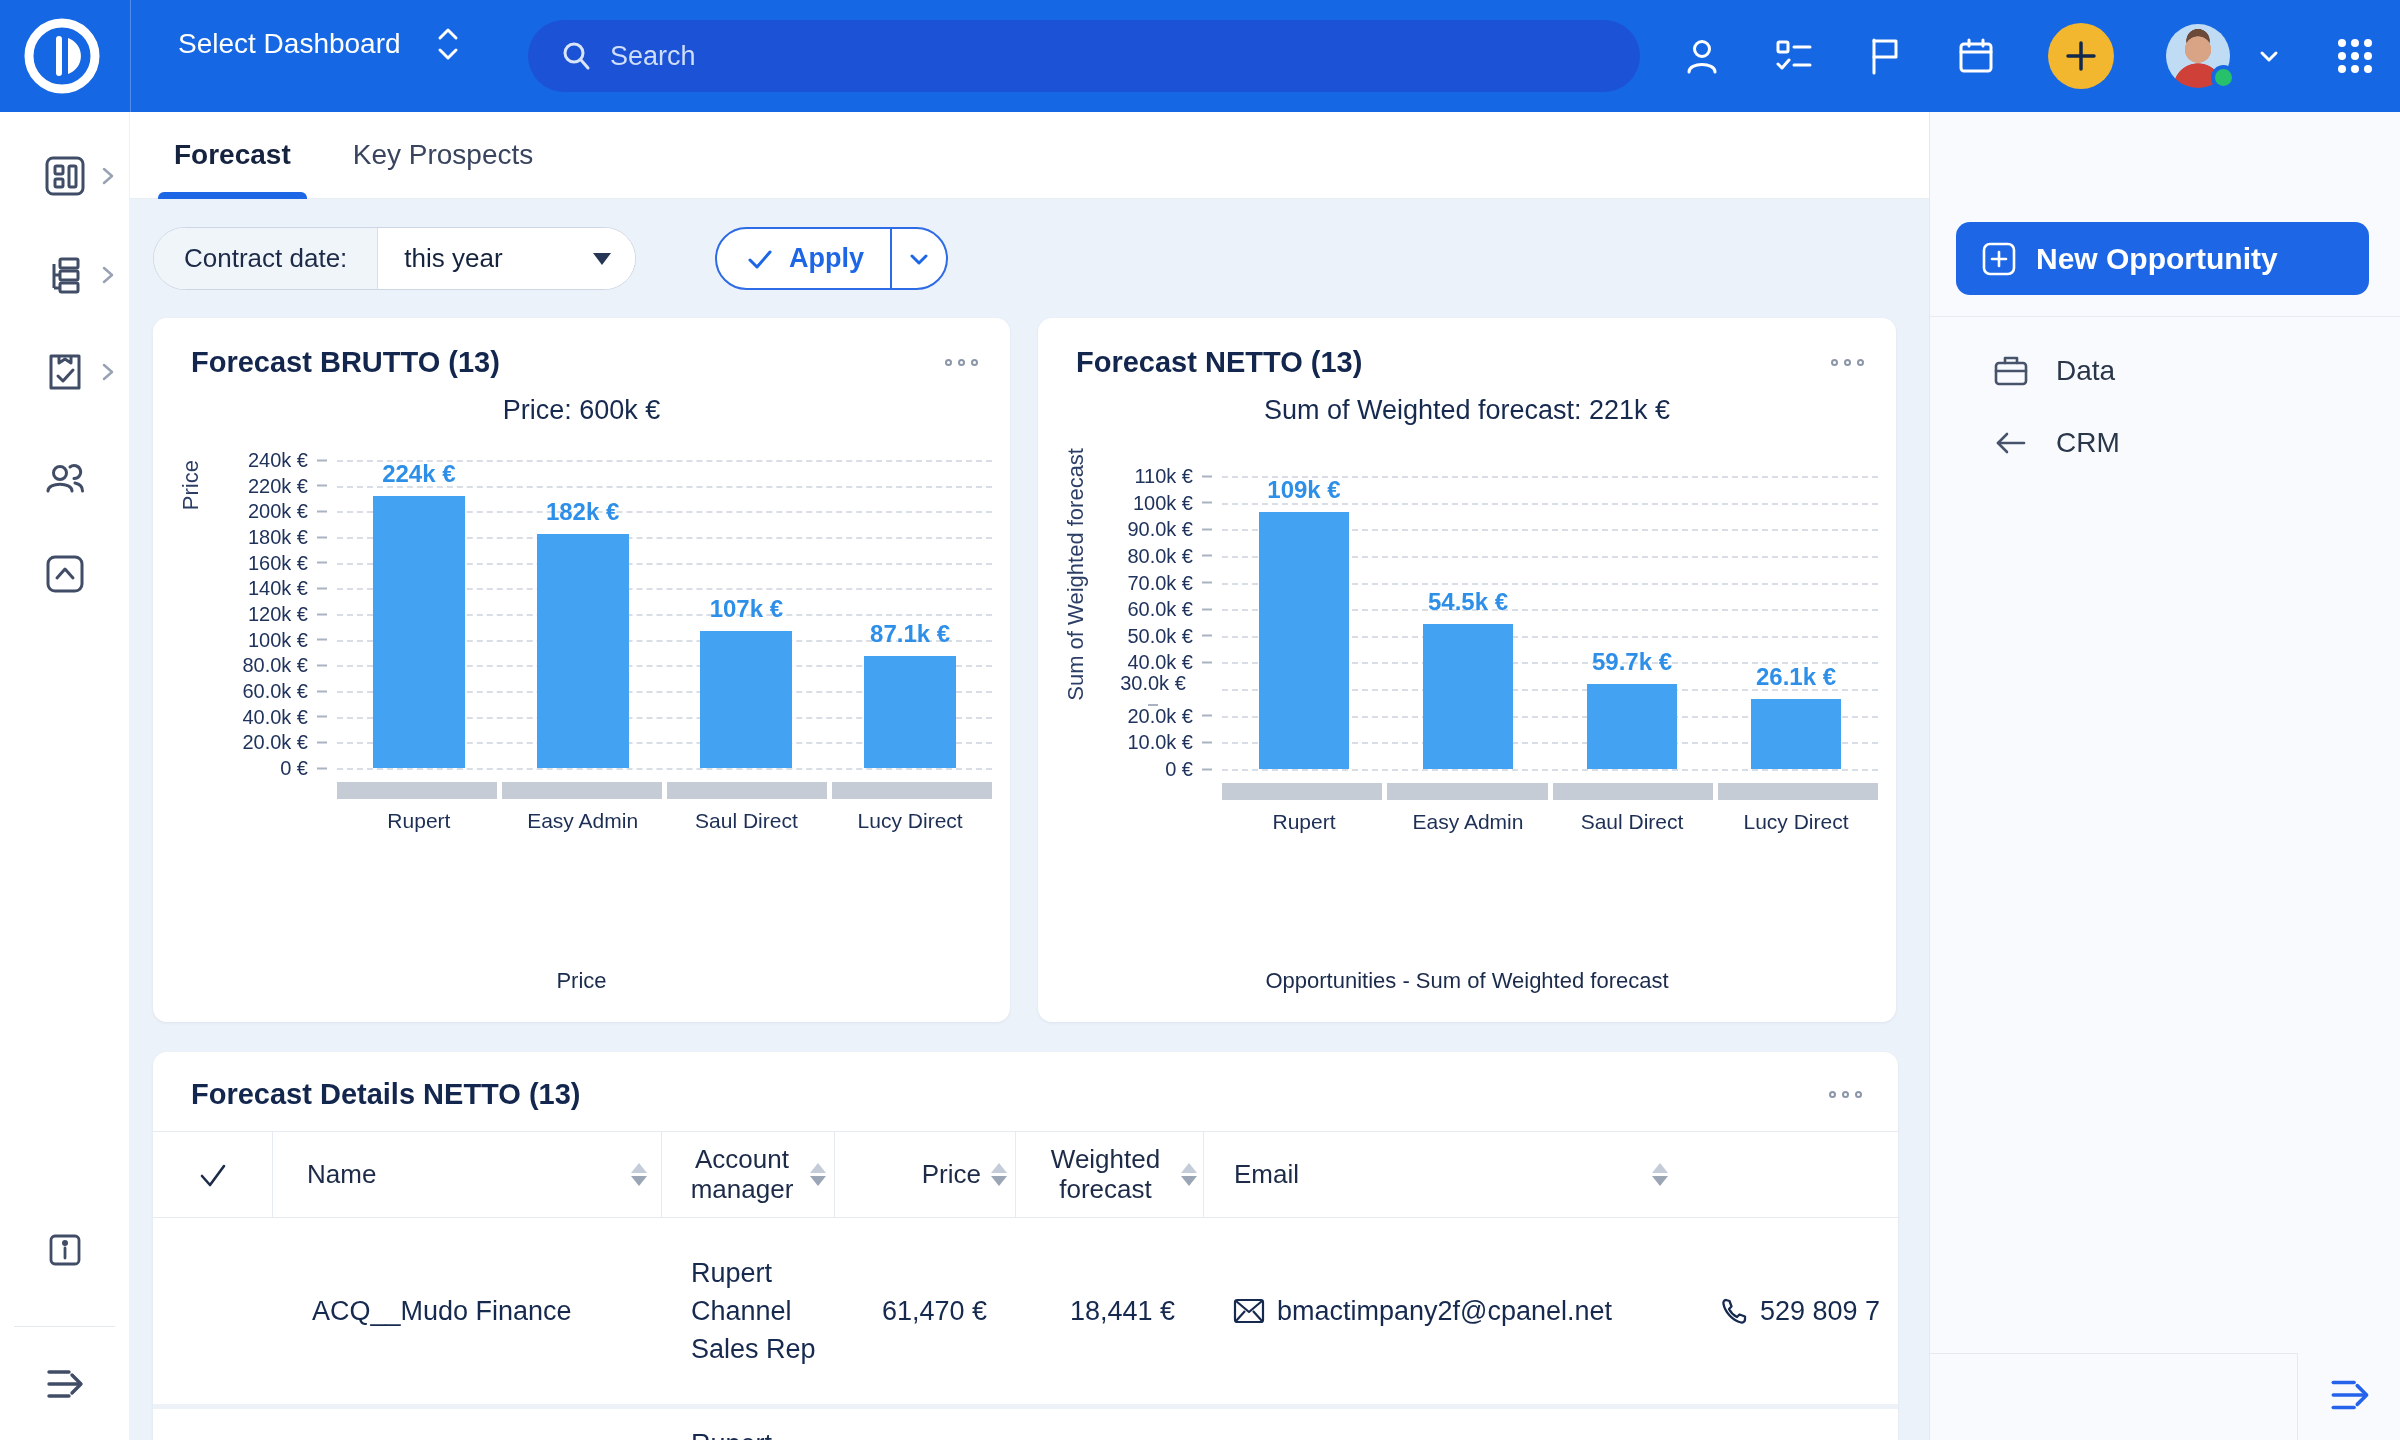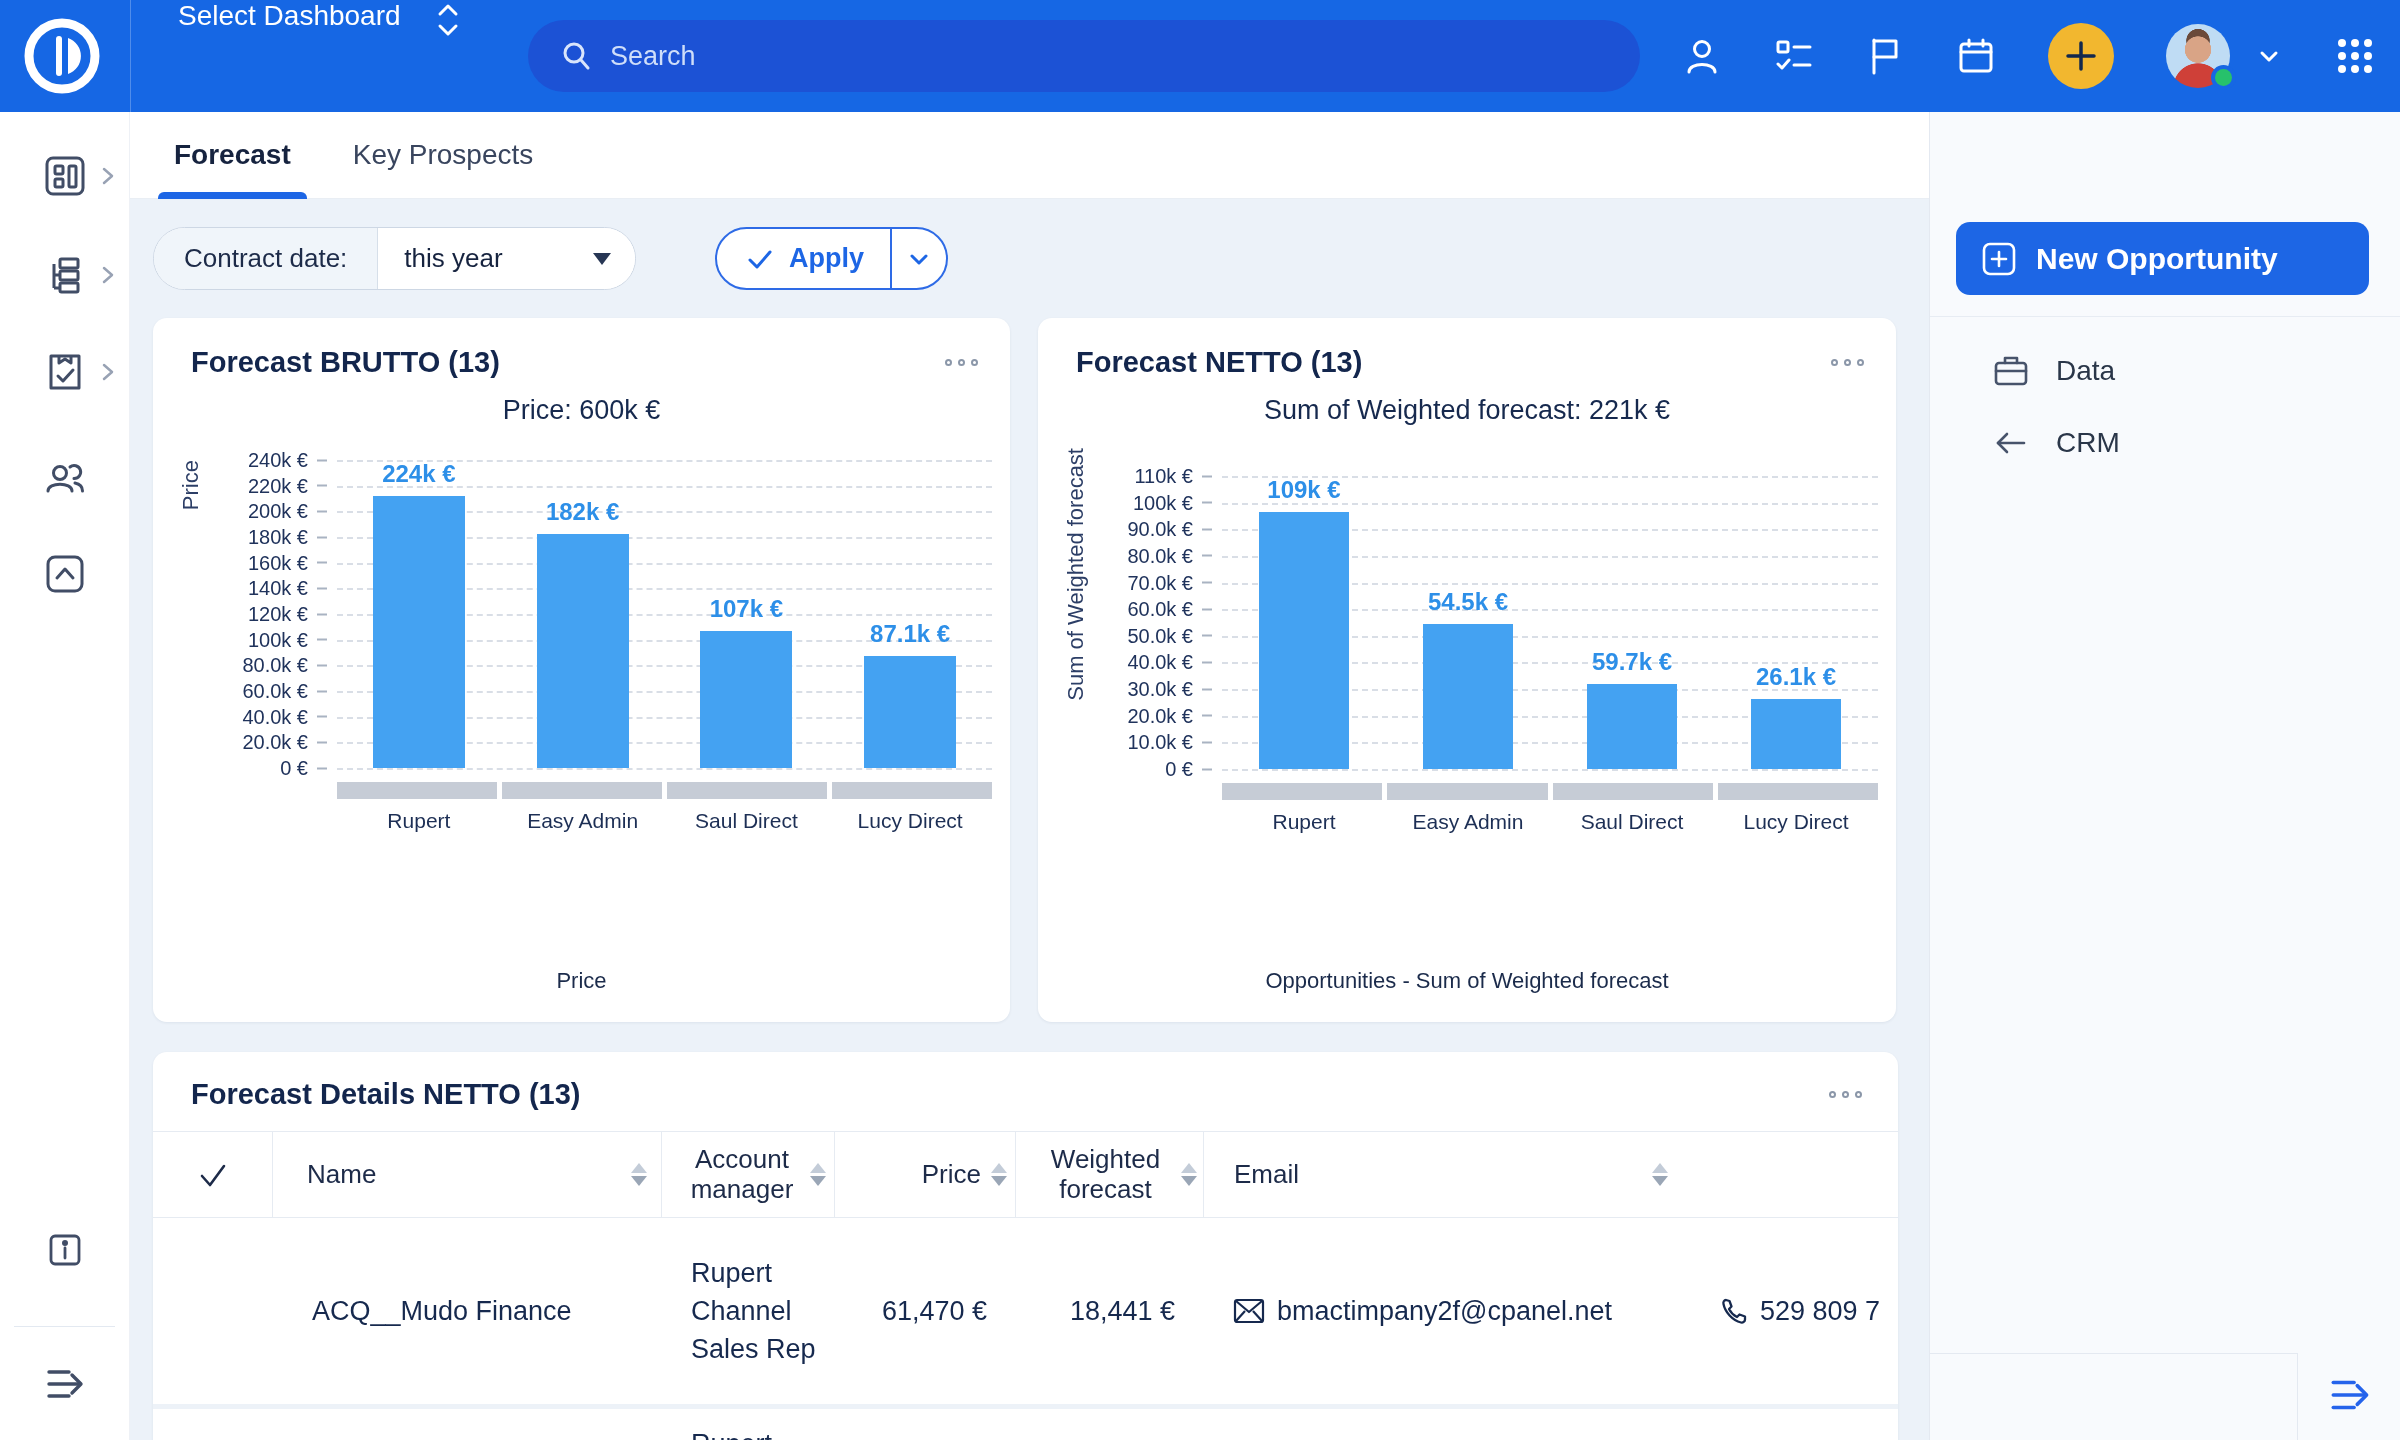--- a/index.html
+++ b/index.html
@@ -3,21 +3,21 @@
 <meta charset="utf-8">
 <style>
   * { margin:0; padding:0; box-sizing:border-box; }
   body { background:#dfe6ee; font-family:"Liberation Sans", sans-serif; }
   .screen { position:relative; width:2400px; height:1440px; overflow:hidden; background:#ecf2f9; }
 
   
   .topbar { position:absolute; left:0; top:0; width:2400px; height:112px; background:#1667e4; z-index:50; }
   .logo { position:absolute; left:22px; top:16px; width:80px; height:80px; }
   .topbar-divider { position:absolute; left:130px; top:0; width:1px; height:112px; background:rgba(255,255,255,.25); }
-  .dash-select { position:absolute; left:178px; top:0; height:88px; display:flex; align-items:flex-start; gap:31px; background:none; border:none; cursor:pointer; }
+  .dash-select { position:absolute; left:178px; top:0; height:88px; display:flex; align-items:center; gap:31px; background:none; border:none; cursor:pointer; }
   .dash-select span { color:#fff; font-size:28px; font-weight:500; font-family:"Liberation Sans", sans-serif; }
   .search { position:absolute; left:528px; top:20px; width:1112px; height:72px; border-radius:36px; background:#1c52d5; display:flex; align-items:center; gap:18px; padding-left:32px; }
   .search input { background:transparent; border:none; outline:none; color:#e8f0fd; font-size:27px; width:900px; font-family:"Liberation Sans", sans-serif; }
   .search input::placeholder { color:#cfdef9; }
   .topbar-actions { position:absolute; right:24px; top:0; height:112px; display:flex; align-items:center; gap:52px; }
   .tb-icon { background:none; border:none; cursor:pointer; display:flex; align-items:center; }
   .add-btn { width:66px; height:66px; border-radius:50%; background:#f2b72f; border:none; display:flex; align-items:center; justify-content:center; cursor:pointer; }
   .avatar-wrap { position:relative; width:64px; height:64px; cursor:pointer; }
   .avatar { width:64px; height:64px; border-radius:50%;
     background:
@@ -460,21 +460,21 @@
                 <i></i>
               </div>
               <div class="ytick" style="top: 159.818px;">
                 <span>50.0k €</span>
                 <i></i>
               </div>
               <div class="ytick" style="top: 186.455px;">
                 <span>40.0k €</span>
                 <i></i>
               </div>
-              <div class="ytick" style="top: 213.091px;">
+              <div class="ytick" style="top: 213.091px; flex-direction: column;">
                 <span>30.0k €</span>
                 <i></i>
               </div>
               <div class="ytick" style="top: 239.727px;">
                 <span>20.0k €</span>
                 <i></i>
               </div>
               <div class="ytick" style="top: 266.364px;">
                 <span>10.0k €</span>
                 <i></i>

